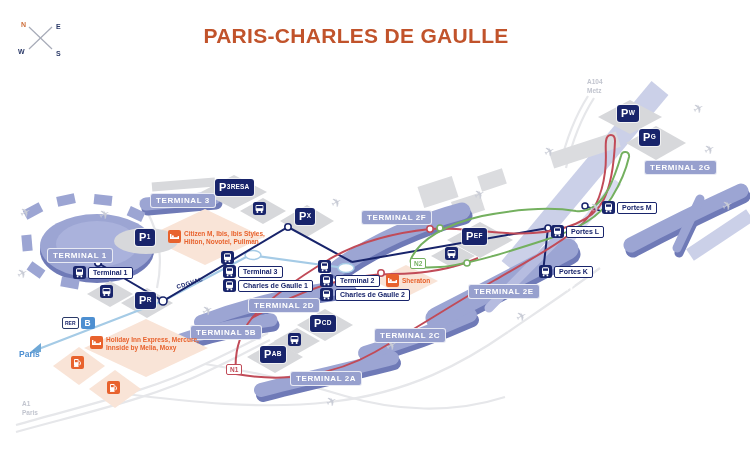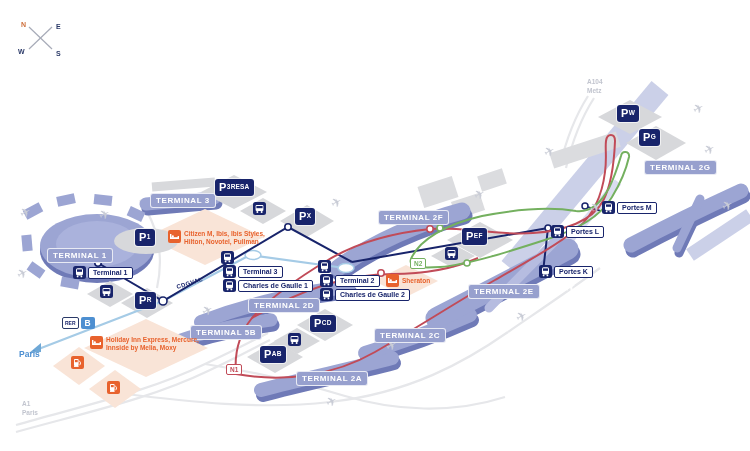--- a/index.html
+++ b/index.html
@@ -156,34 +156,35 @@
       <circle cx="440" cy="228" r="3" fill="#fff" stroke="#74B05F" stroke-width="1.6"></circle>
       <circle cx="467" cy="263" r="3" fill="#fff" stroke="#74B05F" stroke-width="1.6"></circle>
     </g>
 
     <g stroke="#A7ABB8" stroke-width="1.2">
       <path d="M29,27 L52,49"></path>
       <path d="M52,27 L29,49"></path>
     </g>
   </svg>
 
+  <div class="title">PARIS-CHARLES DE GAULLE</div>
   <span class="compass-letter n" style="left:21px;top:21px">N</span>
   <span class="compass-letter" style="left:56px;top:23px">E</span>
   <span class="compass-letter" style="left:18px;top:48px">W</span>
   <span class="compass-letter" style="left:56px;top:50px">S</span>
 
   <div class="tpill" style="left:47px;top:248px">TERMINAL 1</div>
   <div class="tpill" style="left:150px;top:193px">TERMINAL 3</div>
-  <div class="tpill" style="left:378px;top:210px">TERMINAL 2F</div>
+  <div class="tpill" style="left:361px;top:210px">TERMINAL 2F</div>
   <div class="tpill" style="left:644px;top:160px">TERMINAL 2G</div>
   <div class="tpill" style="left:468px;top:284px">TERMINAL 2E</div>
   <div class="tpill" style="left:248px;top:298px">TERMINAL 2D</div>
   <div class="tpill" style="left:190px;top:325px">TERMINAL 5B</div>
   <div class="tpill" style="left:374px;top:328px">TERMINAL 2C</div>
-  <div class="tpill" style="left:296px;top:371px">TERMINAL 2A</div>
+  <div class="tpill" style="left:290px;top:371px">TERMINAL 2A</div>
 
   <div class="pbadge" style="left:135px;top:229px"><span>P</span><span class="sub">1</span></div>
   <div class="pbadge" style="left:215px;top:179px"><span>P</span><span class="sub">3RESA</span></div>
   <div class="pbadge" style="left:295px;top:208px"><span>P</span><span class="sub">X</span></div>
   <div class="pbadge" style="left:462px;top:228px"><span>P</span><span class="sub">EF</span></div>
   <div class="pbadge" style="left:617px;top:105px"><span>P</span><span class="sub">W</span></div>
   <div class="pbadge" style="left:639px;top:129px"><span>P</span><span class="sub">G</span></div>
   <div class="pbadge" style="left:135px;top:292px"><span>P</span><span class="sub">R</span></div>
   <div class="pbadge" style="left:310px;top:315px"><span>P</span><span class="sub">CD</span></div>
   <div class="pbadge" style="left:260px;top:346px"><span>P</span><span class="sub">AB</span></div>

